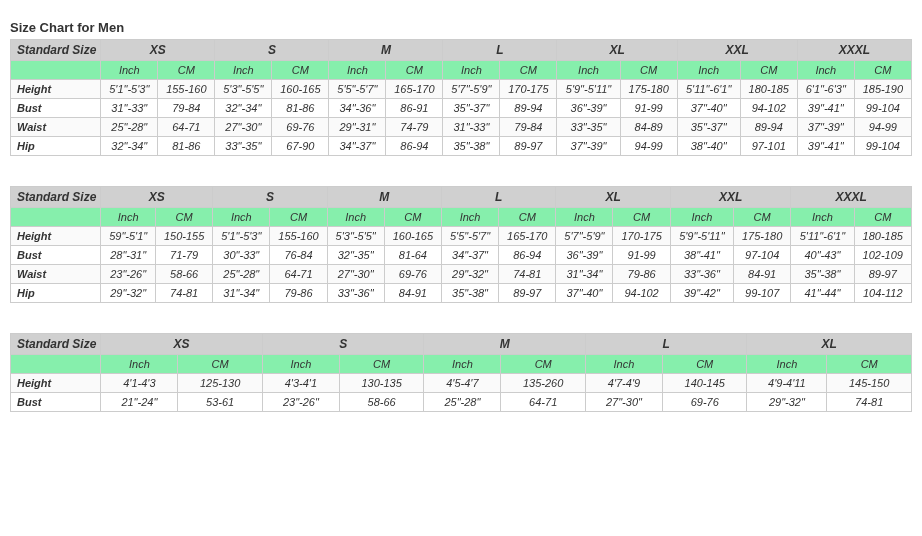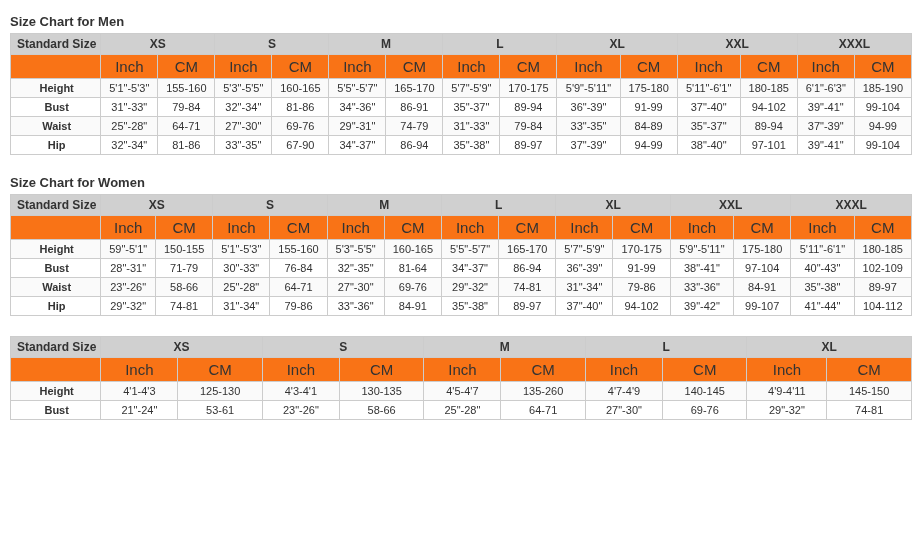--- a/index.html
+++ b/index.html
@@ -8,48 +8,49 @@
       font-size: 12px;
       background: #fff;
       color: #333;
       padding: 10px;
       width: 922px;
     }
     .section-title {
       font-weight: bold;
       font-size: 13px;
       margin-bottom: 4px;
-      margin-top: 4px;
+      margin-top: 10px;
     }
     table {
       border-collapse: collapse;
       width: 100%;
-      margin-bottom: 20px;
+      margin-bottom: 30px;
+      font-style: italic;
     }
     th, td {
       border: 1px solid #ccc;
       text-align: center;
       padding: 3px 4px;
       font-size: 11px;
       white-space: nowrap;
     }
     .header-row th {
       background: #d0d0d0;
       font-weight: bold;
       font-size: 12px;
     }
     .subheader-row td {
-      background: #f97316;
+      background: #86efac;
       font-weight: normal;
-      font-size: 15px;
+      font-size: 11px;
     }
     .label-col {
       background: #e8e8e8;
       font-weight: bold;
-      text-align: center;
+      text-align: left;
       padding-left: 6px;
       width: 80px;
     }
     .std-size-col {
       background: #d0d0d0;
       font-weight: bold;
       text-align: left;
       padding-left: 6px;
     }
     .data-row td {
@@ -161,21 +162,20 @@
           <td>38"-40"</td>
           <td>97-101</td>
           <td>39"-41"</td>
           <td>99-104</td>
         </tr>
       </tbody>
   </table>
 </div>
 
 <div>
-  <div class="section-title">Size Chart for Women</div>
   <table>
     <thead>
       <tr class="header-row">
         <th class="std-size-col">Standard Size</th>
         <th colspan="2">XS</th>
         <th colspan="2">S</th>
         <th colspan="2">M</th>
         <th colspan="2">L</th>
         <th colspan="2">XL</th>
         <th colspan="2">XXL</th>

